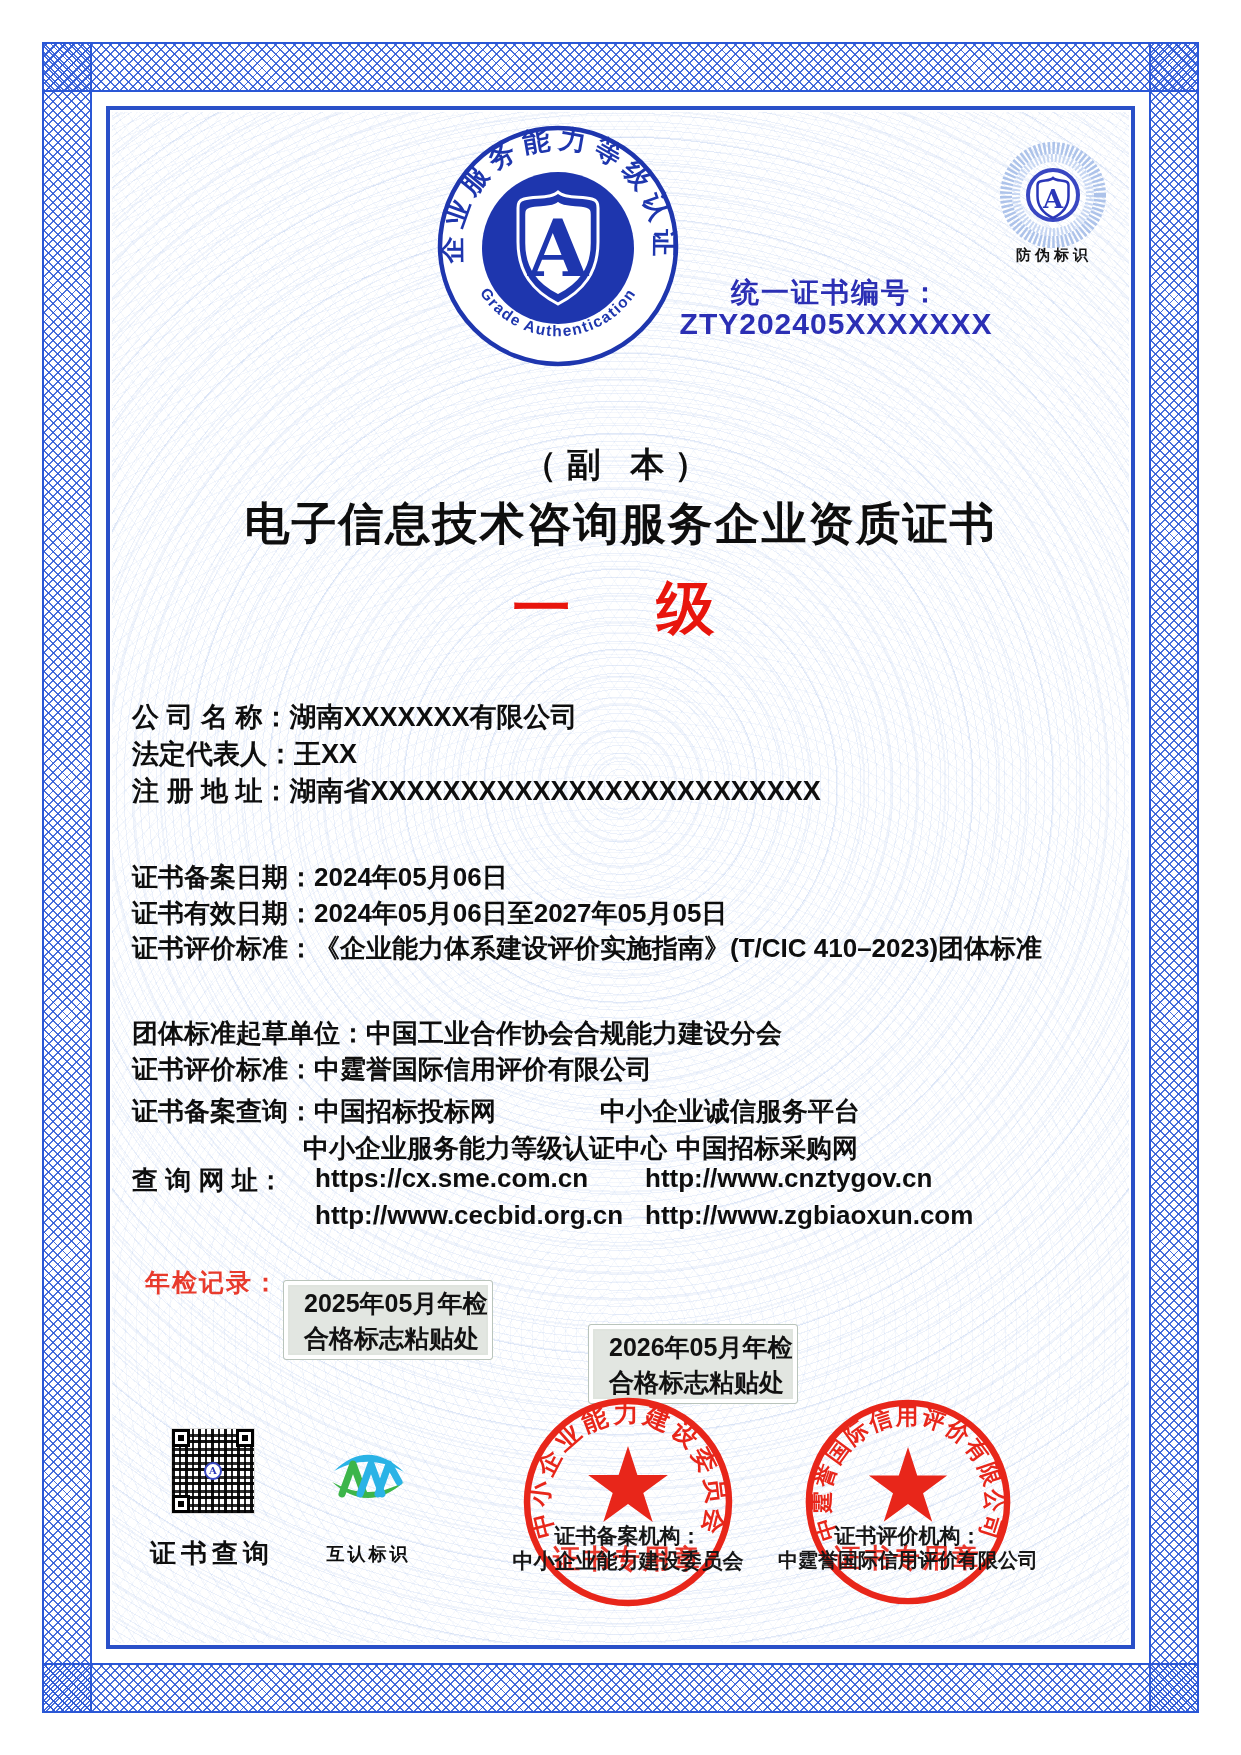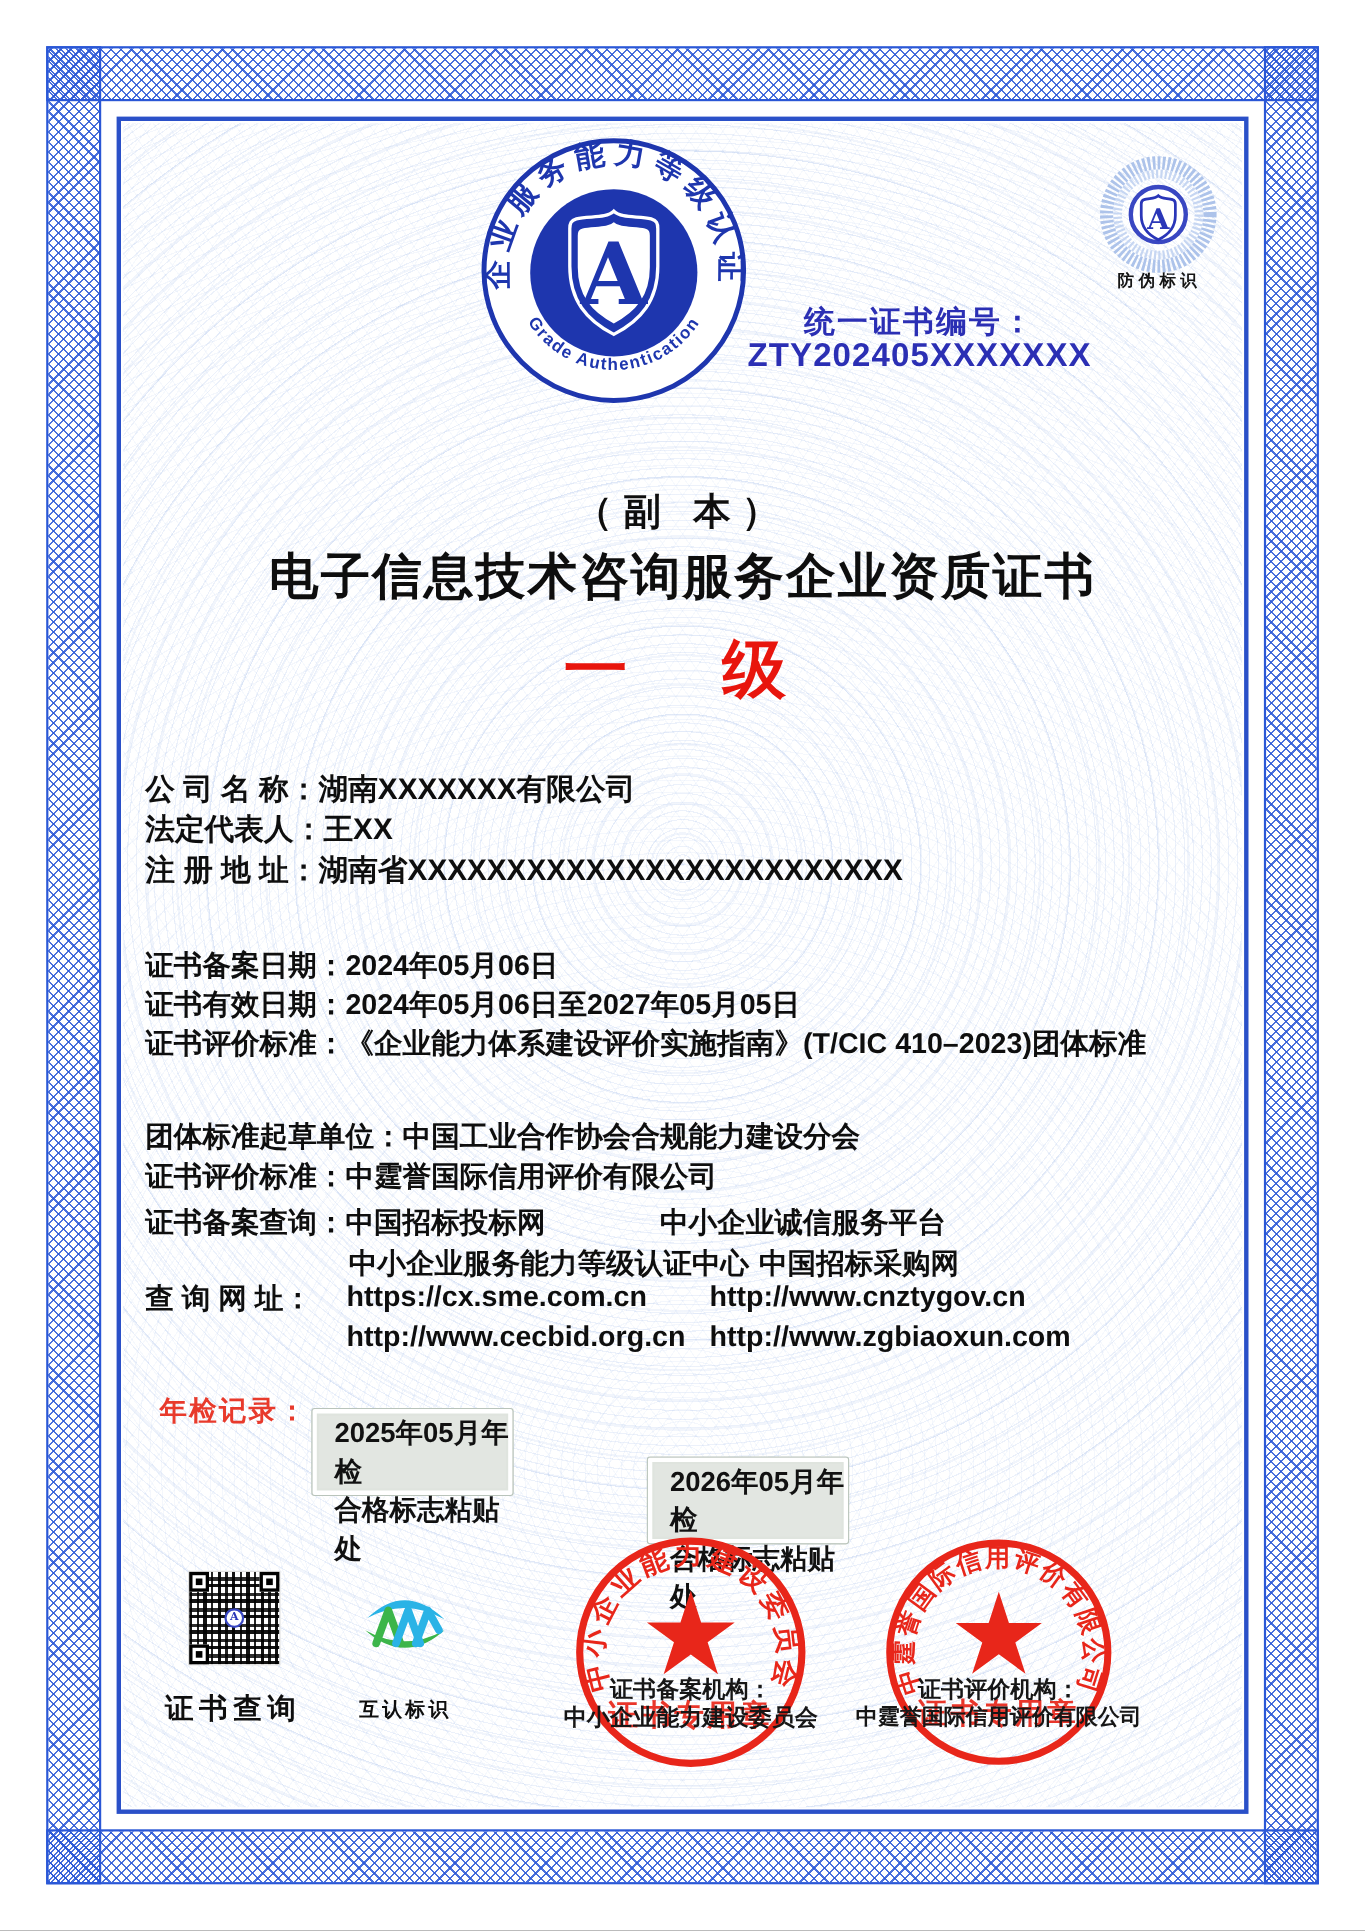--- a/index.html
+++ b/index.html
@@ -33,21 +33,21 @@
   
   .certno1{font-size:28px;letter-spacing:2px;}
   .certno2{font-size:30px;letter-spacing:1px;}
   .copy{font-size:34px;letter-spacing:10px;}
   .title{font-size:45px;letter-spacing:2px;}
   .grade{font-size:58px;letter-spacing:14px;}
   .row{font-size:27px;}
   .row2{font-size:26px;}
   .seclabel{font-size:15px;letter-spacing:4px;font-weight:700;color:#151515;}
   .insplabel{font-size:25px;letter-spacing:2px;color:#e83a2c;font-weight:700;}
-  .inspbox{position:absolute;z-index:4;width:184px;height:80px;background:#e2e6e1;border:1px solid #b9c4bb;
+  .inspbox{position:absolute;z-index:4;width:210px;height:80px;background:#e2e6e1;border:1px solid #b9c4bb;
      border-radius:3px;box-shadow:inset 0 0 0 4px #ffffff, inset 0 0 0 6px #dfe4de;
      font-weight:700;color:#111;font-size:25px;line-height:35px;padding:5px 0 0 20px;box-sizing:border-box;}
   .qr{position:absolute;z-index:4;width:82px;height:84px;background:#fff;border:1px solid #ddd;
     background-image:
       repeating-linear-gradient(90deg, rgba(0,0,0,.92) 0 3px, transparent 3px 7px, rgba(0,0,0,.85) 7px 9px, transparent 9px 13px),
       repeating-linear-gradient(0deg, rgba(0,0,0,.92) 0 3px, transparent 3px 6px, rgba(0,0,0,.82) 6px 9px, transparent 9px 14px);}
   .finder{position:absolute;width:18px;height:18px;border:3.5px solid #000;background:#fff;box-sizing:border-box;}
   .finder::after{content:"";position:absolute;left:2.5px;top:2.5px;width:6px;height:6px;background:#000;}
   .qr-emblem{position:absolute;left:32px;top:33px;width:18px;height:18px;border-radius:50%;background:#fff;
      border:2px solid #3947c2;box-sizing:border-box;color:#2a36b8;font-weight:700;font-size:10px;
@@ -122,21 +122,21 @@
 
   <div class="abs line row2" style="left:132px;top:1016px;">
     <span>团体标准起草单位：</span><span>中国工业合作协会合规能力建设分会</span>
   </div>
   <div class="abs line row2" style="left:132px;top:1052px;">
     <span>证书评价标准：</span><span>中霆誉国际信用评价有限公司</span>
   </div>
   <div class="abs line row2" style="left:132px;top:1094px;">
     <span>证书备案查询：</span><span>中国招标投标网</span><span class="abs" style="left:468px;top:0;">中小企业诚信服务平台</span>
   </div>
-  <div class="abs line row2" style="left:317px;top:1131px;">
+  <div class="abs line row2" style="left:303px;top:1131px;">
     <span>中小企业服务能力等级认证中心</span><span class="abs" style="left:373px;top:0;">中国招标采购网</span>
   </div>
   <div class="abs line row2" style="left:132px;top:1163px;">
     <span>查 询 网 址：</span><span class="abs" style="left:183px;top:0;text-align:right;">https://cx.sme.com.cn</span><span class="abs" style="left:513px;top:0;">http://www.cnztygov.cn</span>
   </div>
   <div class="abs line row2" style="left:132px;top:1200px;">
     <span class="abs" style="left:183px;top:0;">http://www.cecbid.org.cn</span>
       <span class="abs" style="left:513px;top:0;">http://www.zgbiaoxun.com</span>
   </div>
 

